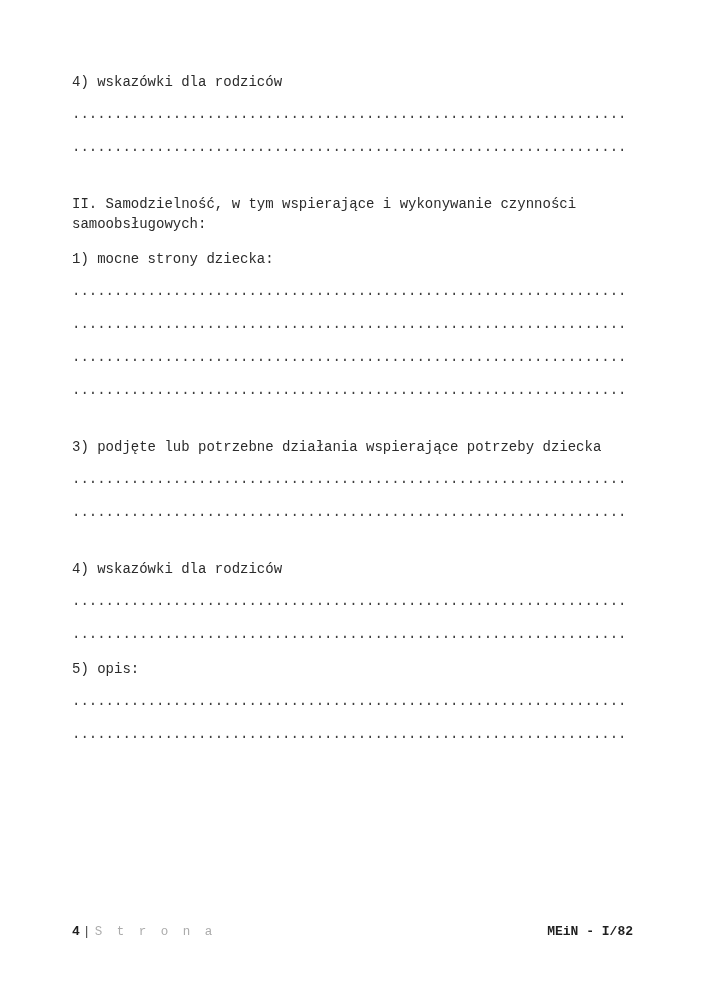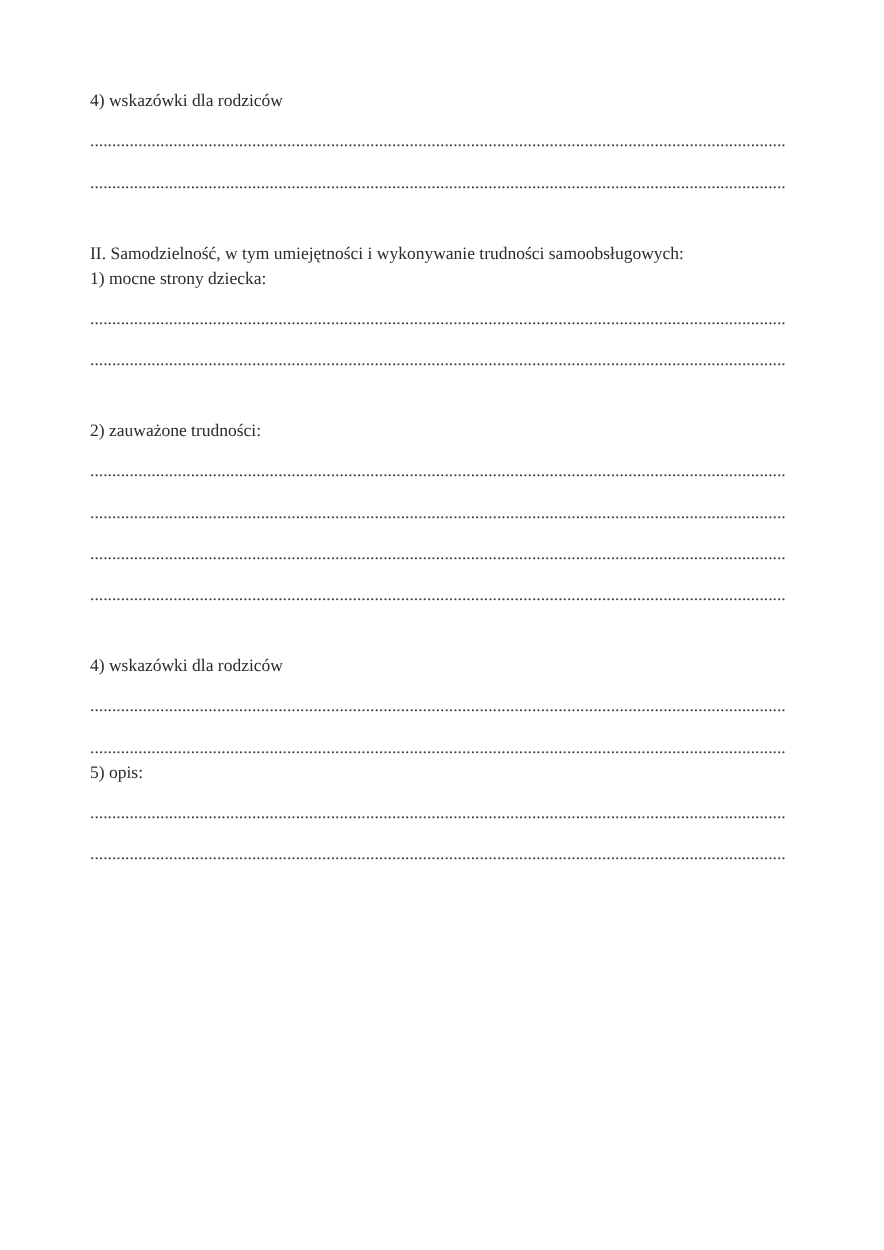--- a/index.html
+++ b/index.html
@@ -1,41 +1,41 @@
 <!DOCTYPE html>
 <html><head>
 <meta charset="utf-8">
 <style>
   html, body { margin: 0; padding: 0; background: #ffffff; }
   .page {
     position: relative;
     width: 707px;
     height: 1000px;
     background: #ffffff;
-    font-family: Liberation Serif, serif;
+    font-family: Liberation Mono, monospace;
     color: #2b2b2b;
     overflow: hidden;
     box-sizing: border-box;
   }
   .content {
     position: absolute;
     left: 72px;
     top: 72px;
     width: 556px;
   }
   .block {
     font-size: 14px;
     line-height: 20px;
     margin: 0;
   }
   
   .label, .heading { margin-top: 37px; }
   .block:first-child { margin-top: 0; }
   
-  .sublabel { }
+  .sublabel { margin-top: 15px; }
   
   .dots {
     margin-top: 12px;
     white-space: nowrap;
     overflow: hidden;
     color: #3d3d3d;
     letter-spacing: 0;
   }
   .dots + .dots { margin-top: 13px; }
   .footer {
@@ -55,29 +55,35 @@
   .footer-right { font-weight: 700; color: #1f1f1f; }
 </style>
 </head>
 <body>
 
 <div class="page" style="background: rgb(255, 255, 255); color: rgb(43, 43, 43);">
   <main class="content">
       <div class="block label">4) wskazówki dla rodziców</div>
       <div class="block dots" style="color: rgb(61, 61, 61);">...............................................................................................................................................................................</div>
       <div class="block dots" style="color: rgb(61, 61, 61);">...............................................................................................................................................................................</div>
-      <div class="block heading">II. Samodzielność, w tym umiejętności i wykonywanie trudności samoobsługowych:</div>
+      <div class="block heading">II. Samodzielność, w tym wspierające i wykonywanie czynności samoobsługowych:</div>
       <div class="block sublabel">1) mocne strony dziecka:</div>
       <div class="block dots" style="color: rgb(61, 61, 61);">...............................................................................................................................................................................</div>
       <div class="block dots" style="color: rgb(61, 61, 61);">...............................................................................................................................................................................</div>
-      <div class="block label">2) zauważone trudności:</div>
       <div class="block dots" style="color: rgb(61, 61, 61);">...............................................................................................................................................................................</div>
       <div class="block dots" style="color: rgb(61, 61, 61);">...............................................................................................................................................................................</div>
+      <div class="block label">3) podjęte lub potrzebne działania wspierające potrzeby dziecka</div>
       <div class="block dots" style="color: rgb(61, 61, 61);">...............................................................................................................................................................................</div>
       <div class="block dots" style="color: rgb(61, 61, 61);">...............................................................................................................................................................................</div>
       <div class="block label">4) wskazówki dla rodziców</div>
       <div class="block dots" style="color: rgb(61, 61, 61);">...............................................................................................................................................................................</div>
       <div class="block dots" style="color: rgb(61, 61, 61);">...............................................................................................................................................................................</div>
       <div class="block sublabel">5) opis:</div>
       <div class="block dots" style="color: rgb(61, 61, 61);">...............................................................................................................................................................................</div>
       <div class="block dots" style="color: rgb(61, 61, 61);">...............................................................................................................................................................................</div>
     </main>
+  <footer class="footer">
+    <div class="footer-left">
+      <span class="pg-num">4</span><span class="pg-sep">|</span><span class="pg-word">S t r o n a</span>
+    </div>
+    <div class="footer-right">MEiN - I/82</div>
+  </footer>
 </div>
 
 </body></html>

